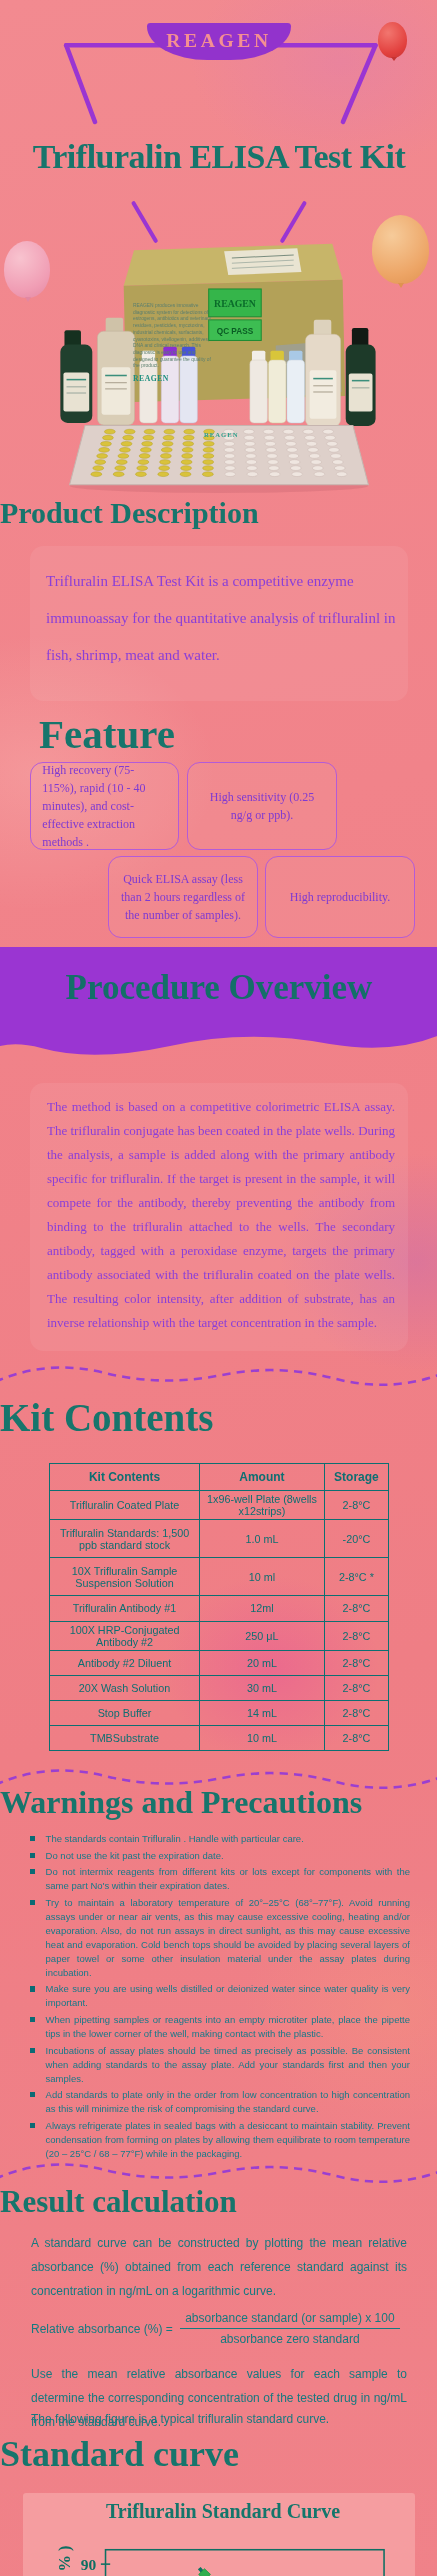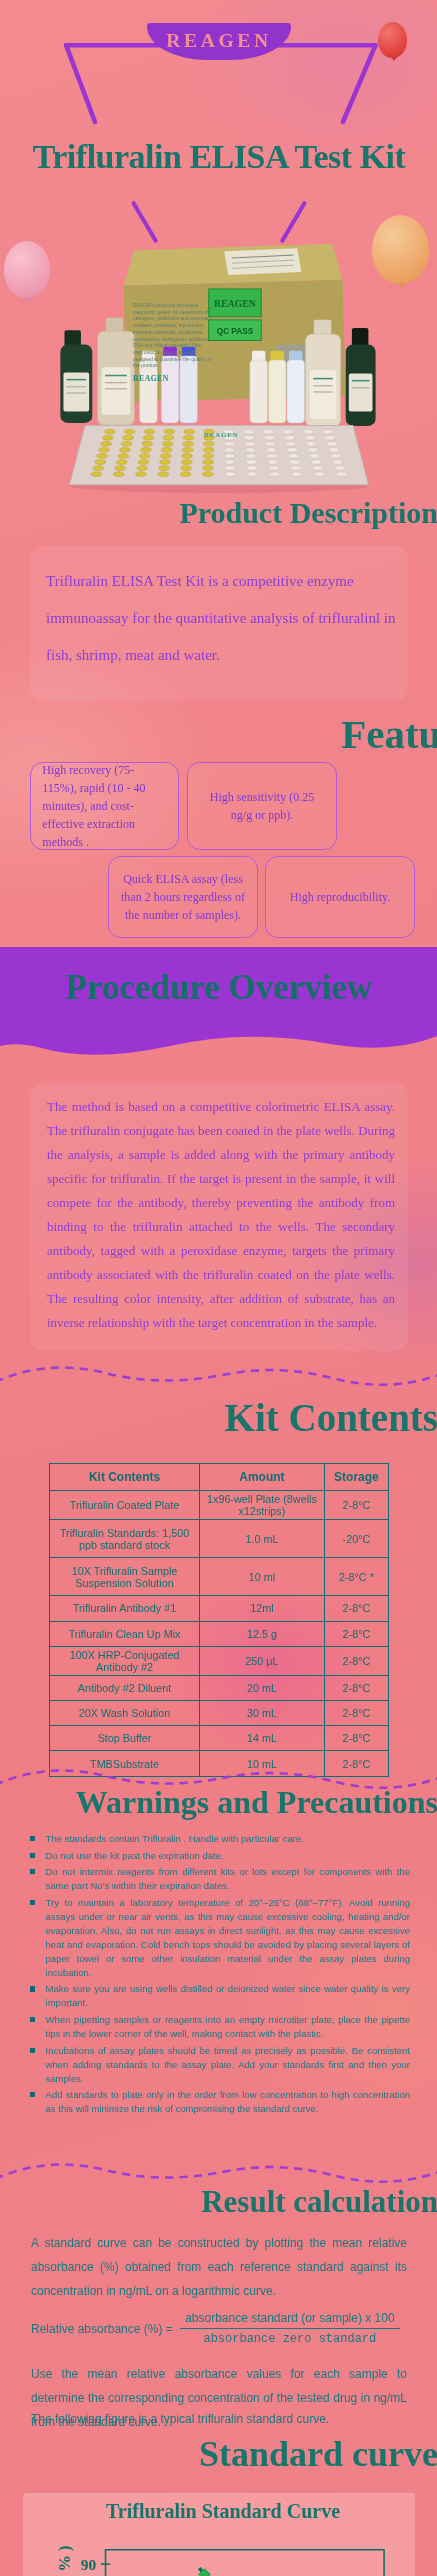--- a/index.html
+++ b/index.html
@@ -34,21 +34,21 @@
     background:radial-gradient(circle at 35% 30%, #f2766f, #e2403e 65%, #c53332);}
   #balloon-red:after{border-top:4.6px solid #c53332;}
   #balloon-pink{left:4.1px;top:241px;width:46px;height:57px;
     background:radial-gradient(circle at 35% 30%, #f8c3cf, #f09db4 65%, #e387a2);}
   #balloon-pink:after{border-top:5.2px solid #e387a2;}
   #balloon-orange{left:372px;top:215px;width:57px;height:69px;
     background:radial-gradient(circle at 35% 30%, #f6cb9a, #eda566 65%, #e09250);}
   #balloon-orange:after{border-top:5.7px solid #e09250;}
   
   .sec-heading{
-    left:0;width:438px;text-align:right;color:#17756c;
+    left:0;width:438px;text-align:left;color:#17756c;
     font-family:"Liberation Serif",serif;font-weight:bold;z-index:2;
   }
   
   .soft-panel{background:rgba(255,255,255,0.07);border-radius:13.4px;}
   #desc-panel{left:30px;top:546px;width:378px;height:155px;}
   #desc-text{
     left:46px;top:563px;width:350px;color:#8a3fd8;
     font-family:"Liberation Serif",serif;font-size:15px;line-height:37px;
   }
   
@@ -96,21 +96,21 @@
   }
   
   .result-para{
     left:31px;width:376px;color:#157a80;font-family:"Liberation Sans",sans-serif;
     font-size:12px;line-height:24px;text-align:justify;
   }
   #formula-row{left:31px;top:2311px;width:376px;display:flex;align-items:center;color:#157a80;
     font-family:"Liberation Sans",sans-serif;font-size:12px;}
   #formula-fraction{margin-left:7.2px;text-align:center;}
   #formula-numerator{padding:0 5.2px 3.1px 5.2px;border-bottom:1.3px solid #157a80;}
-  #formula-denominator{padding-top:3.1px;font-family:Liberation Mono, monospace;}
+  #formula-denominator{padding-top:3.1px;}
   
   #curve-panel{left:23px;top:2493px;width:392px;height:294px;background:#f59da0;border-radius:3.1px;z-index:1;}
   #curve-title{
     left:23px;top:2500px;width:400px;text-align:center;color:#14766b;
     font-family:"Liberation Serif",serif;font-weight:bold;font-size:20px;z-index:2;
   }
   #curve-ylabel{
     left:-46px;top:2628px;width:222px;text-align:center;color:#0d6f62;
     font-family:"Liberation Serif",serif;font-weight:bold;font-size:16.5px;
     transform:rotate(-90deg);z-index:2;
@@ -354,25 +354,20 @@
       <td>10X Trifluralin Sample Suspension Solution</td>
       <td>10 ml</td>
       <td>2-8°C *</td>
     </tr>
     <tr class="row-h1">
       <td>Trifluralin Antibody #1</td>
       <td>12ml</td>
       <td>2-8°C</td>
     </tr>
     <tr class="row-h1">
-      <td>Trifluralin Clean Up Mix</td>
-      <td>12.5 g</td>
-      <td>2-8°C</td>
-    </tr>
-    <tr class="row-h1">
       <td>100X HRP-Conjugated Antibody #2</td>
       <td>250 μL</td>
       <td>2-8°C</td>
     </tr>
     <tr class="row-h1">
       <td>Antibody #2 Diluent</td>
       <td>20 mL</td>
       <td>2-8°C</td>
     </tr>
     <tr class="row-h1">
@@ -423,20 +418,24 @@
       <span class="warn-bullet"></span>
       <p>When pipetting samples or reagents into an empty microtiter plate, place the pipette tips in the lower corner of the well, making contact with the plastic.</p>
     </div>
     <div class="warn-item">
       <span class="warn-bullet"></span>
       <p>Incubations of assay plates should be timed as precisely as possible. Be consistent when adding standards to the assay plate. Add your standards first and then your samples.</p>
     </div>
     <div class="warn-item">
       <span class="warn-bullet"></span>
       <p>Add standards to plate only in the order from low concentration to high concentration as this will minimize the risk of compromising the standard curve.</p>
+    </div>
+    <div class="warn-item">
+      <span class="warn-bullet"></span>
+      <p>Always refrigerate plates in sealed bags with a desiccant to maintain stability. Prevent condensation from forming on plates by allowing them equilibrate to room temperature (20 – 25°C / 68 – 77°F) while in the packaging.</p>
     </div>
   </div>
 
   <svg class="abs wave-divider" style="top:2152px;" width="438" height="36" viewBox="0 0 850 70">
     <path d="M-10,52 Q90,8 200,34 Q310,62 425,40 Q540,16 650,46 Q760,74 860,36" stroke="#9b3fd0" stroke-width="5" stroke-dasharray="16 12" fill="none"></path>
   </svg>
 
   <div class="abs sec-heading" style="top:2184px;font-size:31px;">Result calculation</div>
   <div class="abs result-para" style="top:2231px;">A standard curve can be constructed by plotting the mean relative absorbance (%) obtained from each reference standard against its concentration in ng/mL on a logarithmic curve.</div>
   <div class="abs" id="formula-row">

